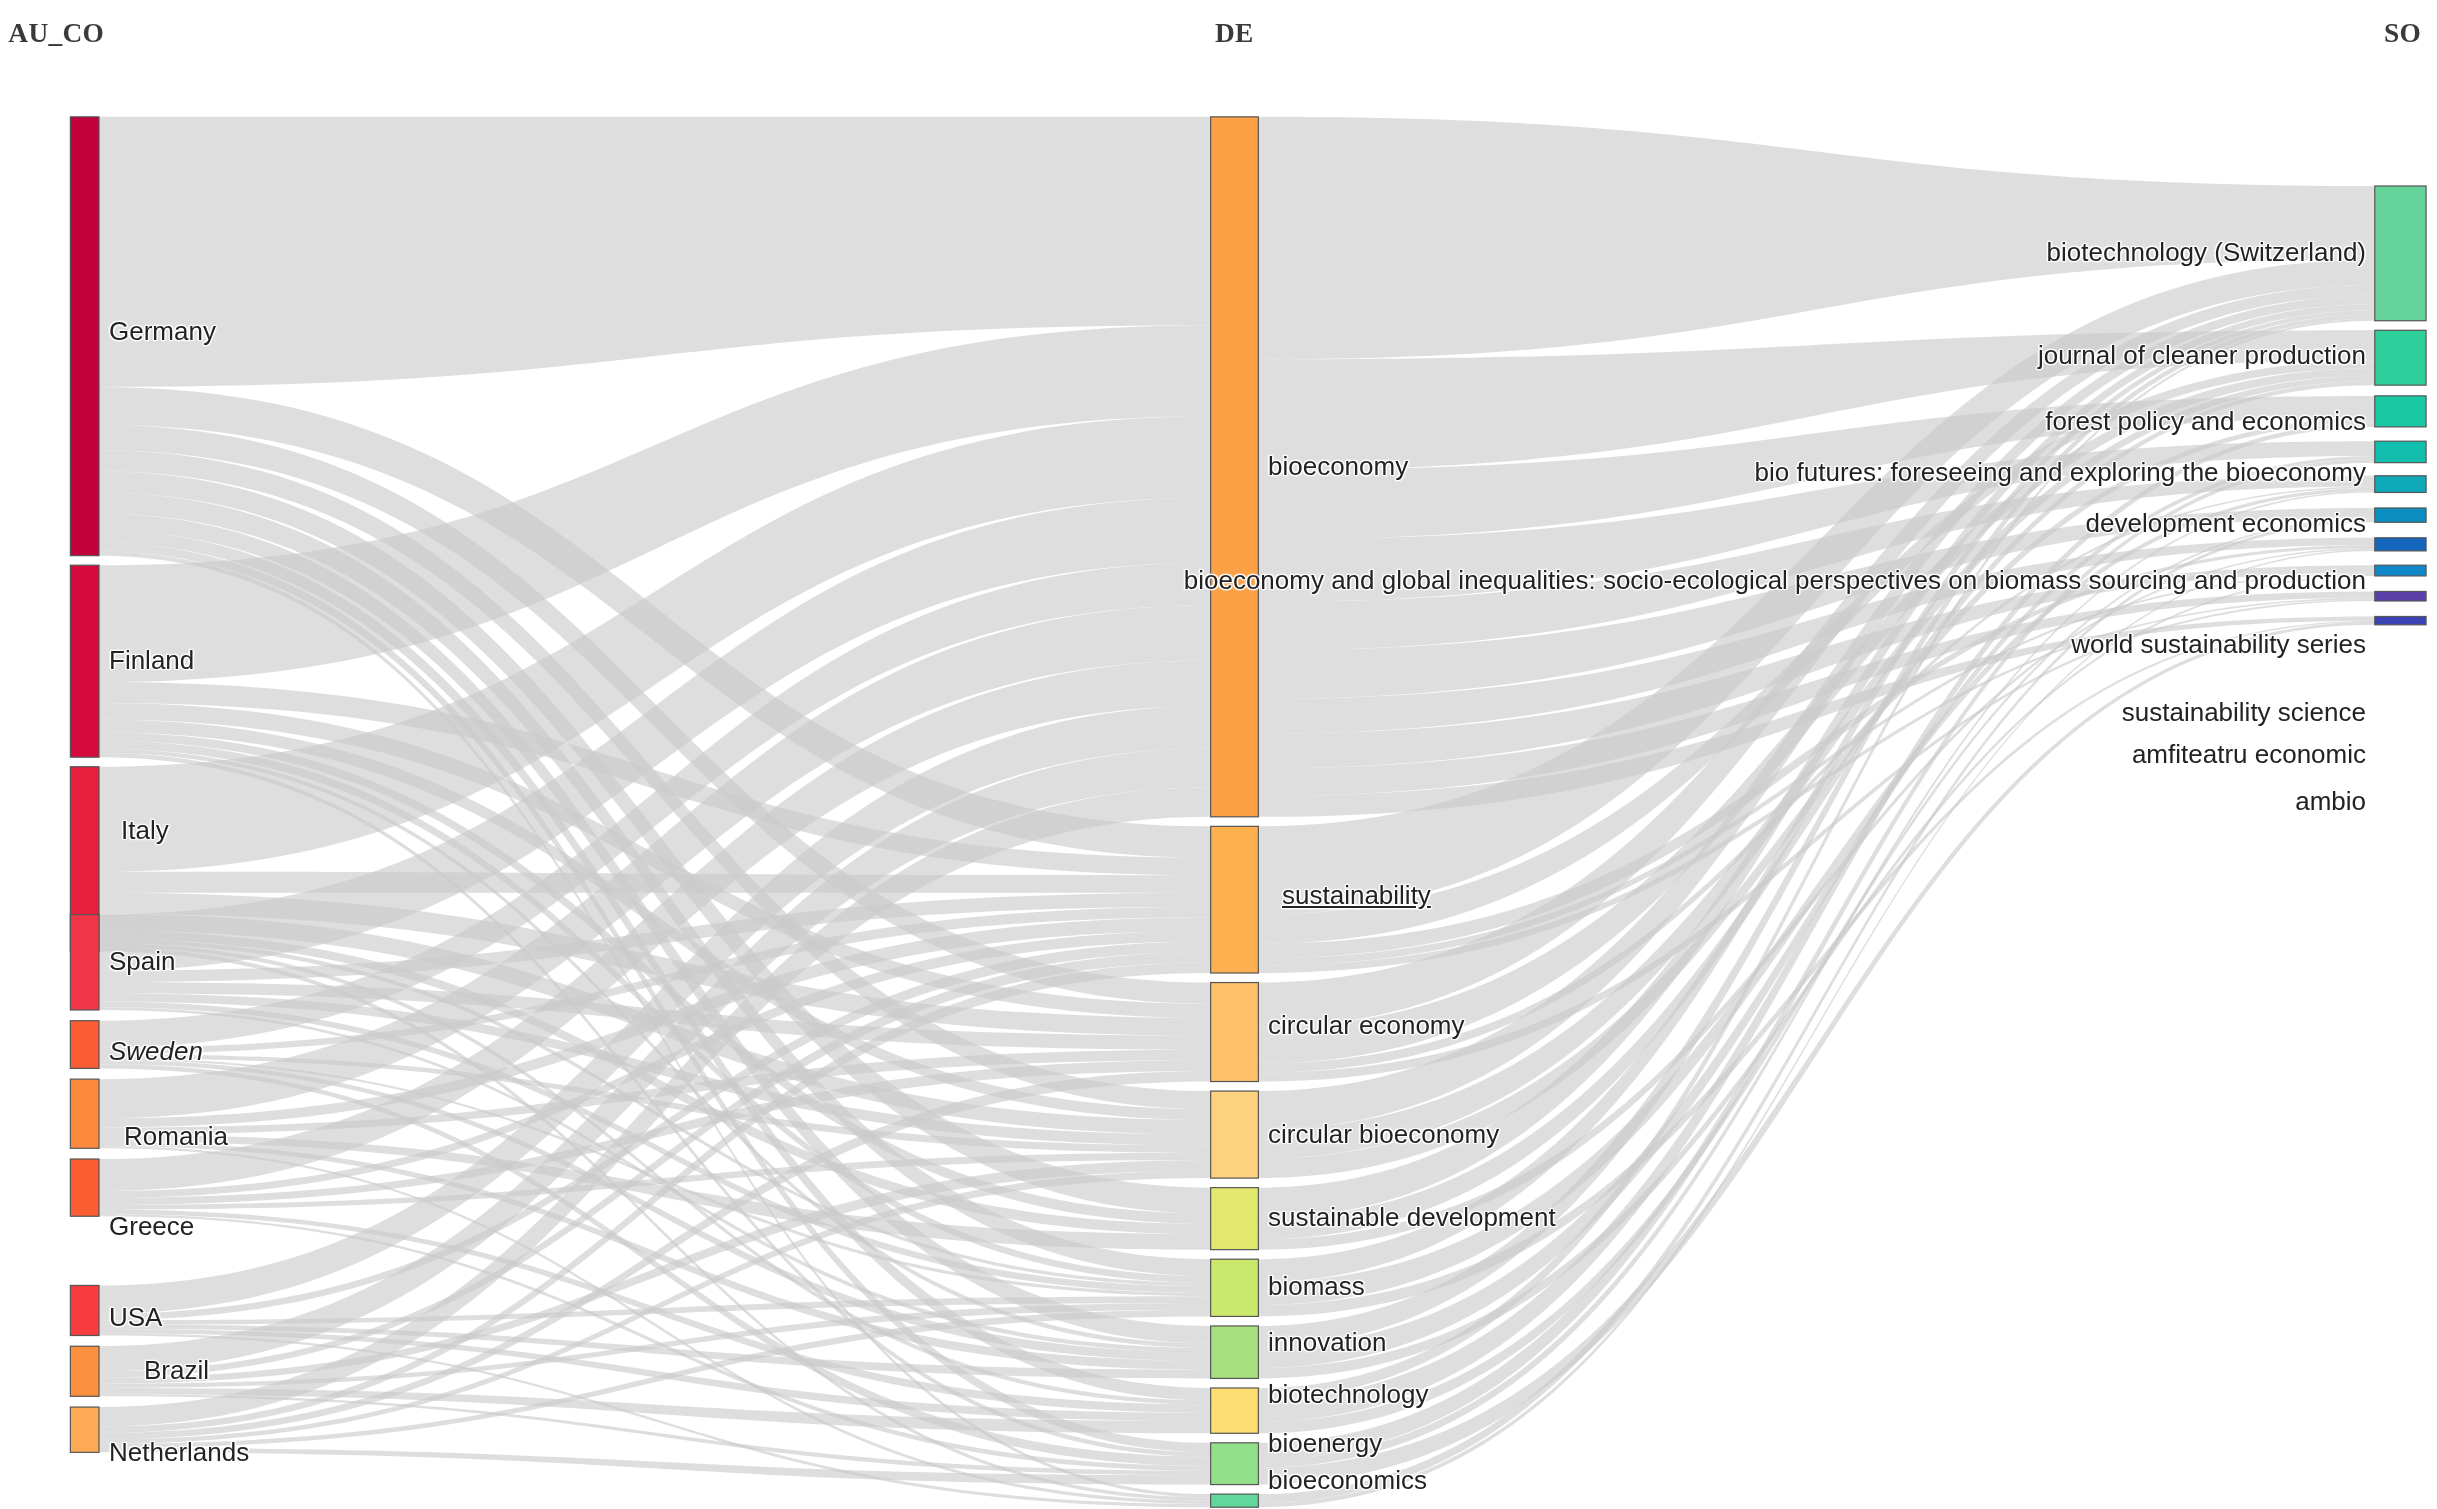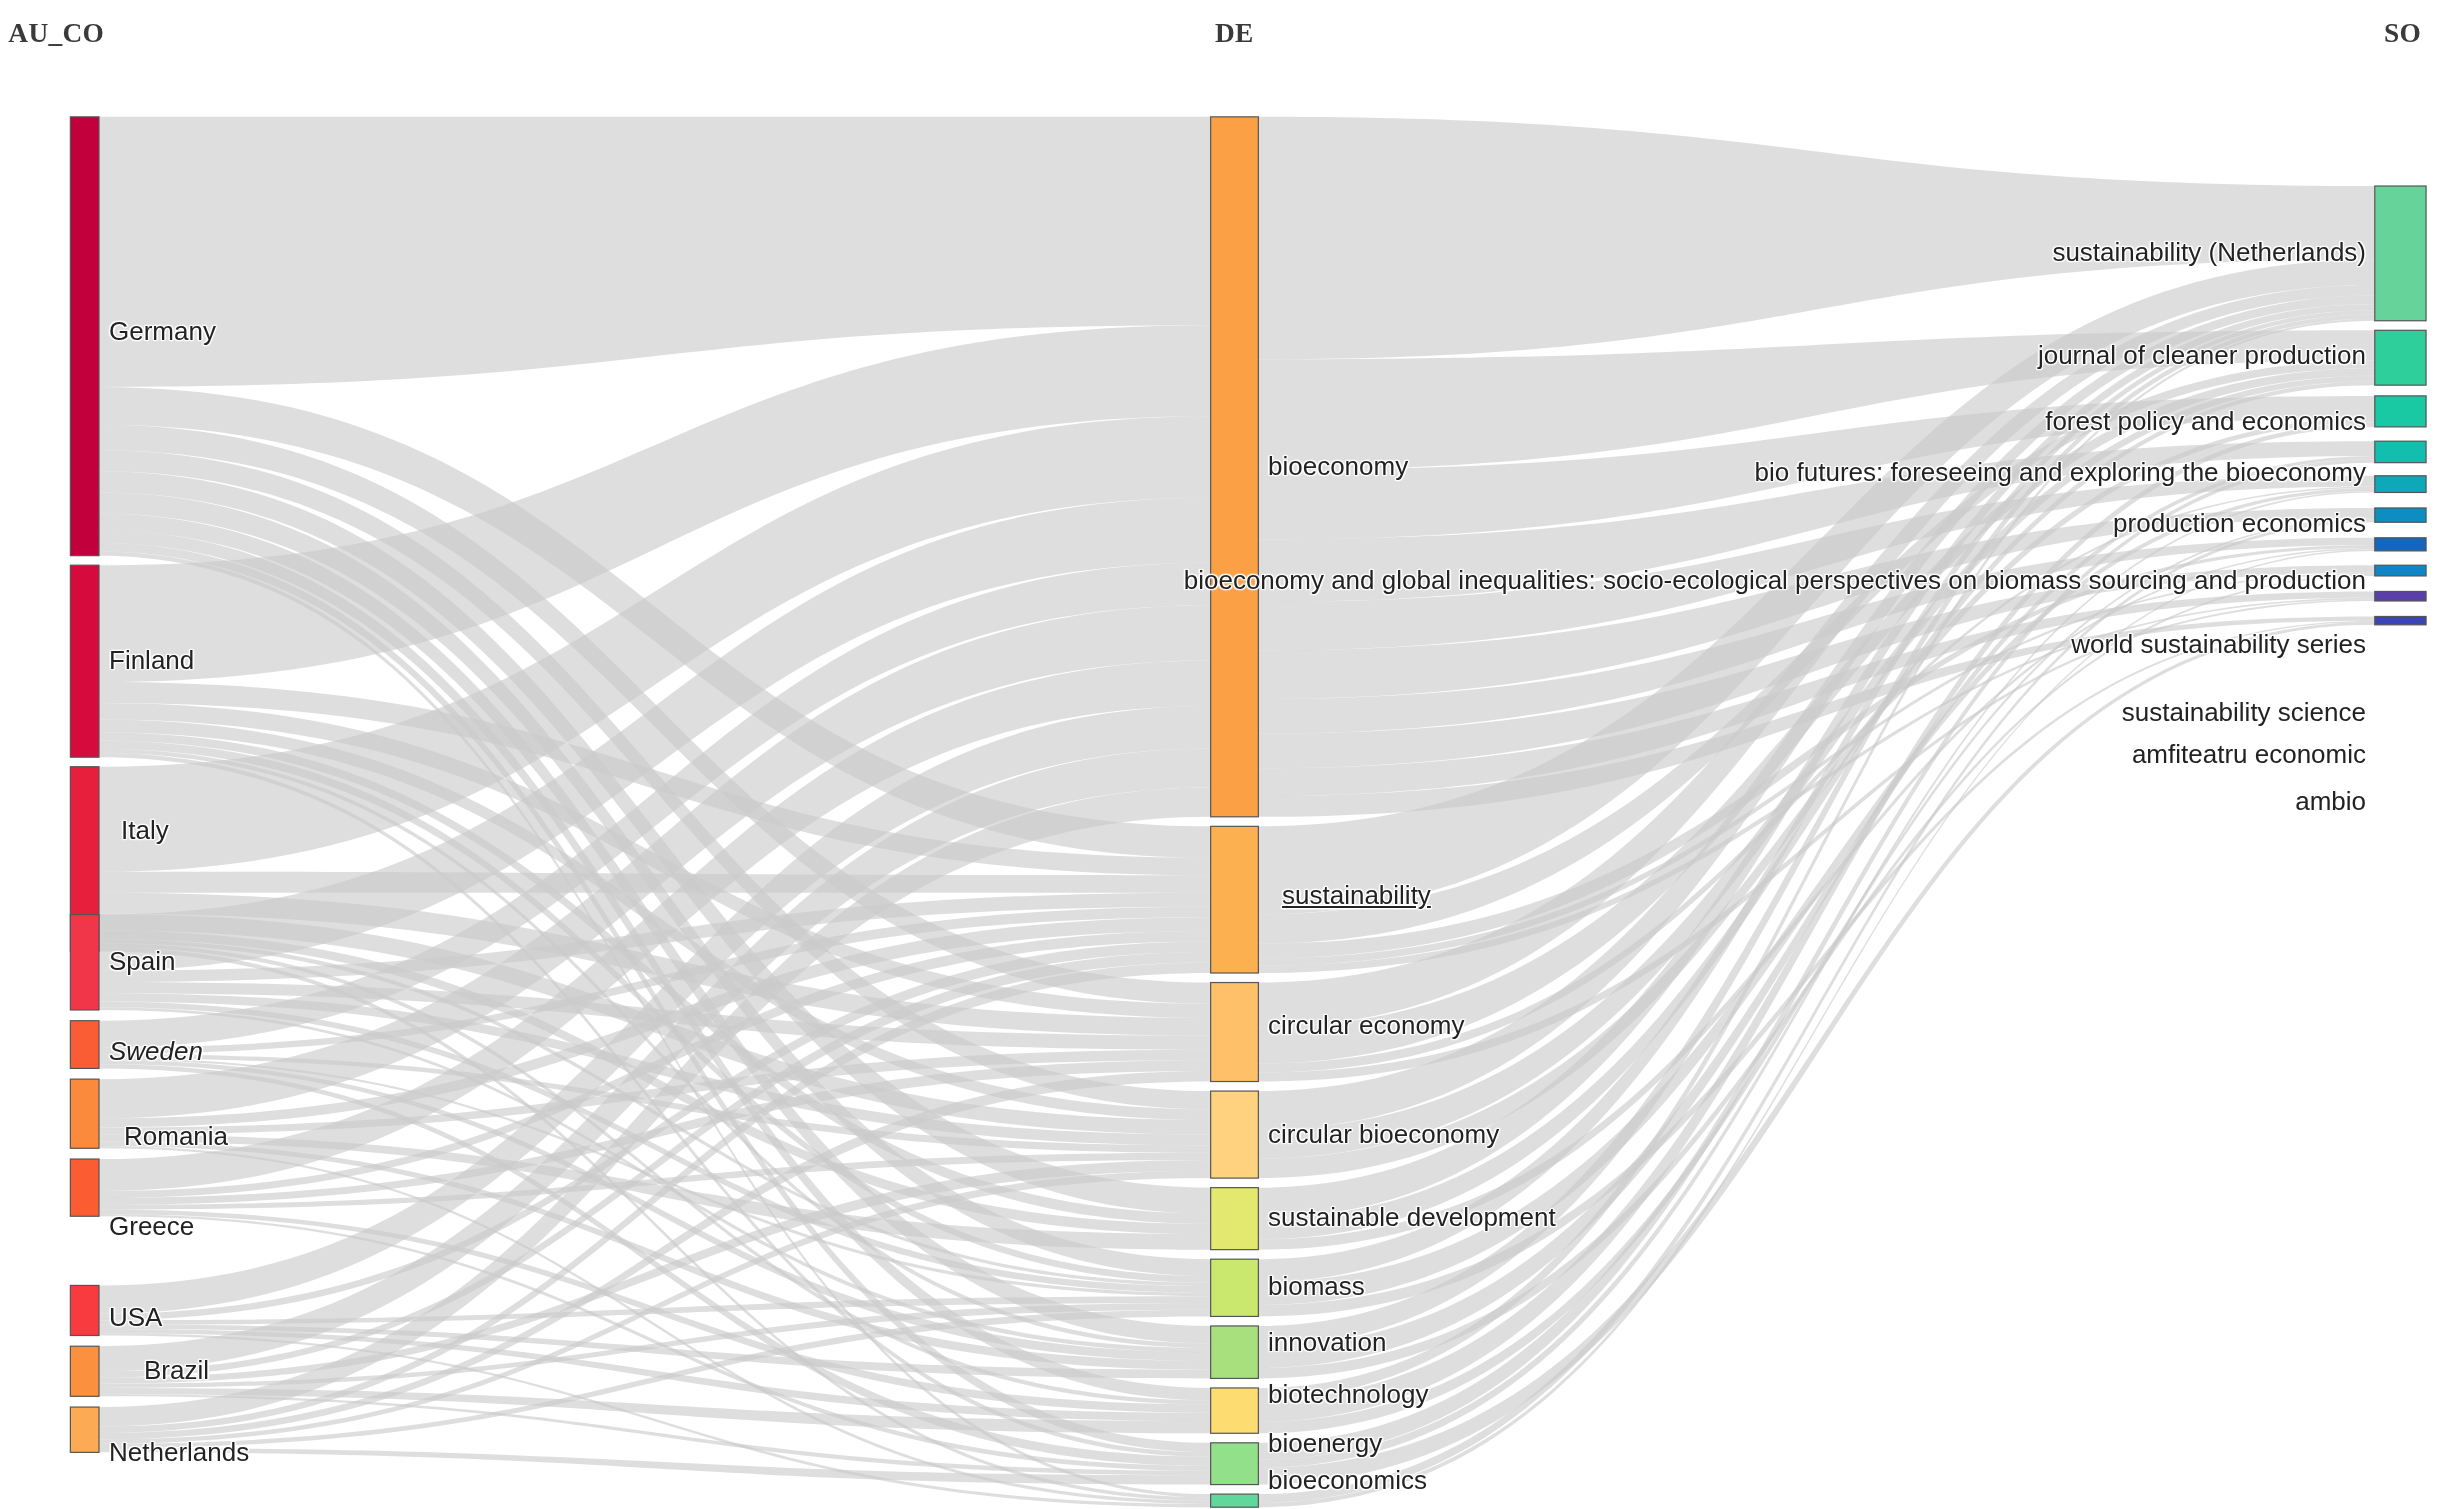--- a/index.html
+++ b/index.html
@@ -219,25 +219,25 @@
       <div class="node-label lbl-mid" style="left: 1268px; top: 1010px;">circular economy</div>
       <div class="node-label lbl-mid" style="left: 1268px; top: 1119px;">circular bioeconomy</div>
       <div class="node-label lbl-mid" style="left: 1268px; top: 1202px;">sustainable development</div>
       <div class="node-label lbl-mid" style="left: 1268px; top: 1271px;">biomass</div>
       <div class="node-label lbl-mid" style="left: 1268px; top: 1327px;">innovation</div>
       <div class="node-label lbl-mid" style="left: 1268px; top: 1379px;">biotechnology</div>
       <div class="node-label lbl-mid" style="left: 1268px; top: 1428px;">bioenergy</div>
       <div class="node-label lbl-mid" style="left: 1268px; top: 1465px;">bioeconomics</div>
     </div>
   <div id="labels-right">
-      <div class="node-label lbl-right" style="right: 72px; top: 237px;">sustainability (Netherlands)</div>
+      <div class="node-label lbl-right" style="right: 72px; top: 237px;">biotechnology (Switzerland)</div>
       <div class="node-label lbl-right" style="right: 72px; top: 340px;">journal of cleaner production</div>
       <div class="node-label lbl-right" style="right: 72px; top: 406px;">forest policy and economics</div>
       <div class="node-label lbl-right" style="right: 72px; top: 457px;">bio futures: foreseeing and exploring the bioeconomy</div>
-      <div class="node-label lbl-right" style="right: 72px; top: 508px;">production economics</div>
+      <div class="node-label lbl-right" style="right: 72px; top: 508px;">development economics</div>
       <div class="node-label lbl-right" style="right: 72px; top: 565px;">bioeconomy and global inequalities: socio-ecological perspectives on biomass sourcing and production</div>
       <div class="node-label lbl-right" style="right: 72px; top: 629px;">world sustainability series</div>
       <div class="node-label lbl-right" style="right: 72px; top: 697px;">sustainability science</div>
       <div class="node-label lbl-right" style="right: 72px; top: 739px;">amfiteatru economic</div>
       <div class="node-label lbl-right" style="right: 72px; top: 786px;">ambio</div>
     </div>
 
 </div>
 
 

